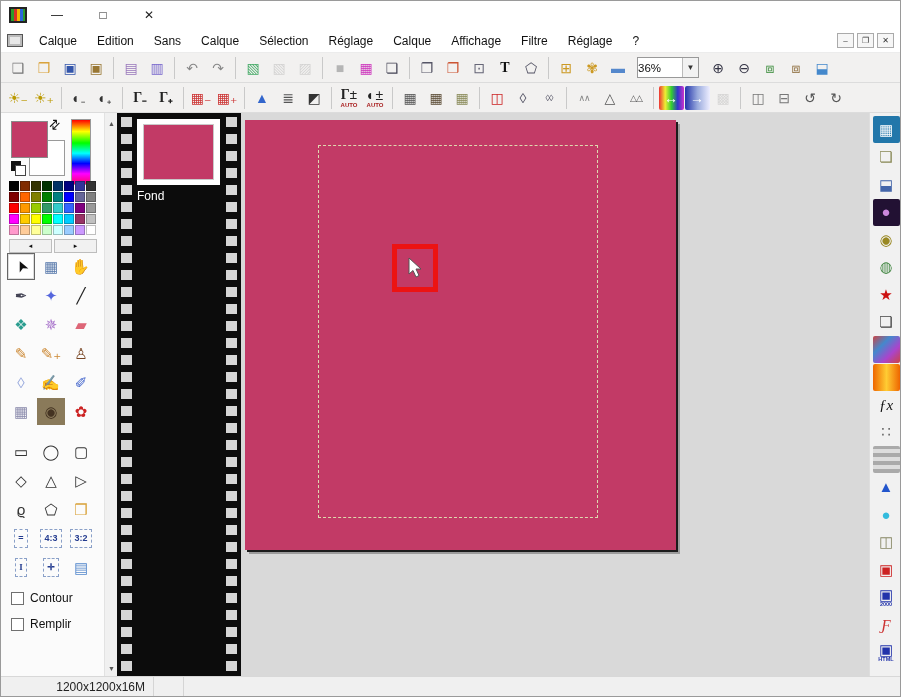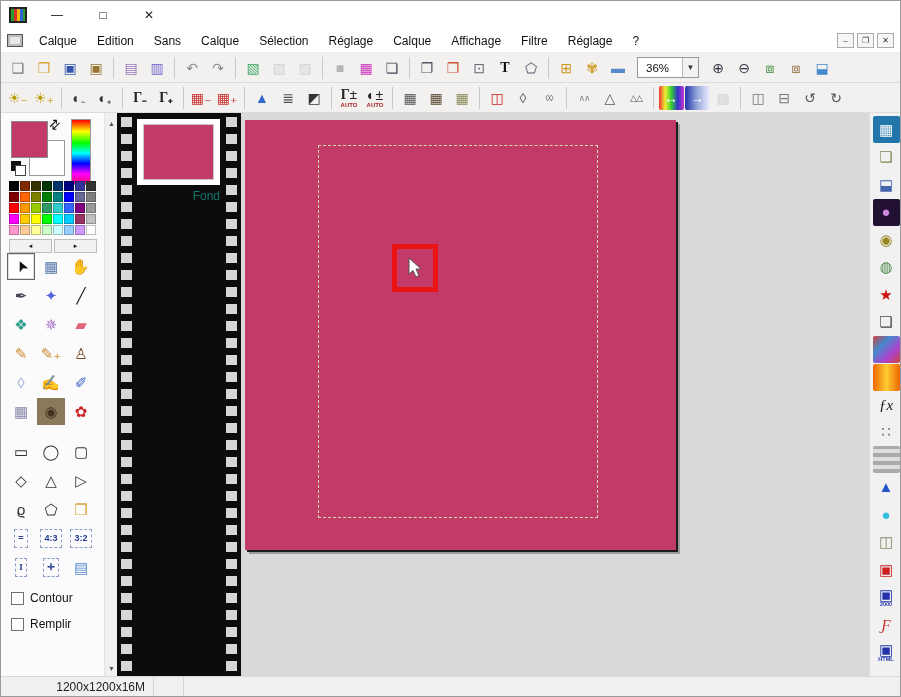--- a/index.html
+++ b/index.html
@@ -24,21 +24,21 @@
   
   .toolbar { height:30px; background:#f2f1f0; border-bottom:1px solid #dcdcdc; display:flex; align-items:center; padding-left:4px; }
   .tbtn { width:25px; height:24px; display:inline-flex; flex-direction:column; align-items:center; justify-content:center; border-radius:2px; margin:0 0.5px; font-size:14px; line-height:14px; cursor:default; }
   .tbtn .glyph { display:block; }
   .tbtn .sub { font-size:6px; line-height:6px; font-weight:bold; letter-spacing:0; }
   .tbtn.disabled { opacity:.35; filter:grayscale(1); }
   .tbtn.serif .glyph { font-family:"Liberation Serif", serif; font-weight:bold; }
   .tbtn.sm .glyph { font-size:9px; letter-spacing:-1px; }
   .tb-sep { width:1px; height:22px; background:#c9c9c9; margin:0 4px; }
   .zoom-combo { width:62px; height:21px; background:#fff; border:1px solid #999; display:flex; align-items:center; margin:0 6px; }
-  .zoom-combo .val { flex:1; padding-left:8px; font-size:11.5px; }
+  .zoom-combo .val { flex:1; padding-left:0; font-size:11.5px; }
   .zoom-combo .dd { width:16px; height:19px; border-left:1px solid #bbb; background:#f2f2f2; display:flex; align-items:center; justify-content:center; font-size:8px; color:#333; }
 
   
   .main { position:absolute; top:112px; left:0; width:899px; height:565px; }
 
   .left-panel { position:absolute; left:0; top:0; width:103px; height:565px; background:#fbfbfb; }
   .fg-swatch { position:absolute; left:10px; top:8px; width:37px; height:37px; border:1px solid #8a8a8a; z-index:2; }
   .bg-swatch { position:absolute; left:28px; top:27px; width:36px; height:36px; background:#fff; border:1px solid #9a9a9a; z-index:1; }
   .swap-arrows { position:absolute; left:48px; top:4px; font-size:13px; transform:rotate(-45deg); color:#111; z-index:3; }
   .bw-mini { position:absolute; left:10px; top:48px; width:10px; height:10px; background:#111; z-index:3; }
@@ -62,21 +62,21 @@
 
   .vscroll { position:absolute; left:103px; top:0; width:13px; height:565px; background:#f0f0f0; border-left:1px solid #e2e2e2; }
   .vs-arrow { position:absolute; left:0; width:13px; height:14px; display:flex; align-items:center; justify-content:center; font-size:7px; color:#555; }
   .vs-up { top:3px; } .vs-down { bottom:3px; }
 
   .filmstrip { position:absolute; left:116px; top:0; width:124px; height:565px; background:#0c0c0c; }
   .holes { position:absolute; top:4px; bottom:0; width:11px; background:repeating-linear-gradient(180deg,#d6d6d6 0 10px,transparent 10px 17px); }
   .holes.l { left:4px; } .holes.r { right:4px; }
   .thumb-card { position:absolute; left:20px; top:6px; width:83px; height:66px; background:#fff; padding:5px 6px; }
   .thumb-img { width:71px; height:56px; border:1px solid #c9c9c9; }
-  .thumb-label { position:absolute; left:20px; top:76px; width:83px; text-align:right; color:#0f766e; font-size:12px; }
+  .thumb-label { position:absolute; left:20px; top:76px; width:83px; text-align:left; color:#ffffff; font-size:12px; }
 
   .workspace { position:absolute; left:240px; top:0; width:628px; height:565px; background:#d9d9d9; }
   .canvas-image { position:absolute; left:4px; top:7px; width:431px; height:430px; box-shadow:2px 2px 0 #1c1c1c, 4px 4px 0 #9c9c9c; }
   .marquee { position:absolute; left:73px; top:25px; width:280px; height:373px; border:1px dashed #ded9ae; }
   .cursor-box { position:absolute; left:147px; top:124px; width:46px; height:48px; border:5px solid #ec1313; display:flex; align-items:center; justify-content:center; }
 
   .sidebar { position:absolute; left:868px; top:0; width:33px; height:565px; background:#f1f1f1; border-left:1px solid #dedede; display:flex; flex-direction:column; align-items:center; padding-top:3px; }
   .sbtn { width:27px; height:27px; display:flex; flex-direction:column; align-items:center; justify-content:center; font-size:15px; line-height:14px; border-radius:2px; margin-bottom:0.5px; cursor:default; }
   .sbtn .sub { font-size:5.5px; line-height:5px; font-weight:bold; }
   .sbtn.italic .glyph { font-style:italic; font-family:"Liberation Serif", serif; }

